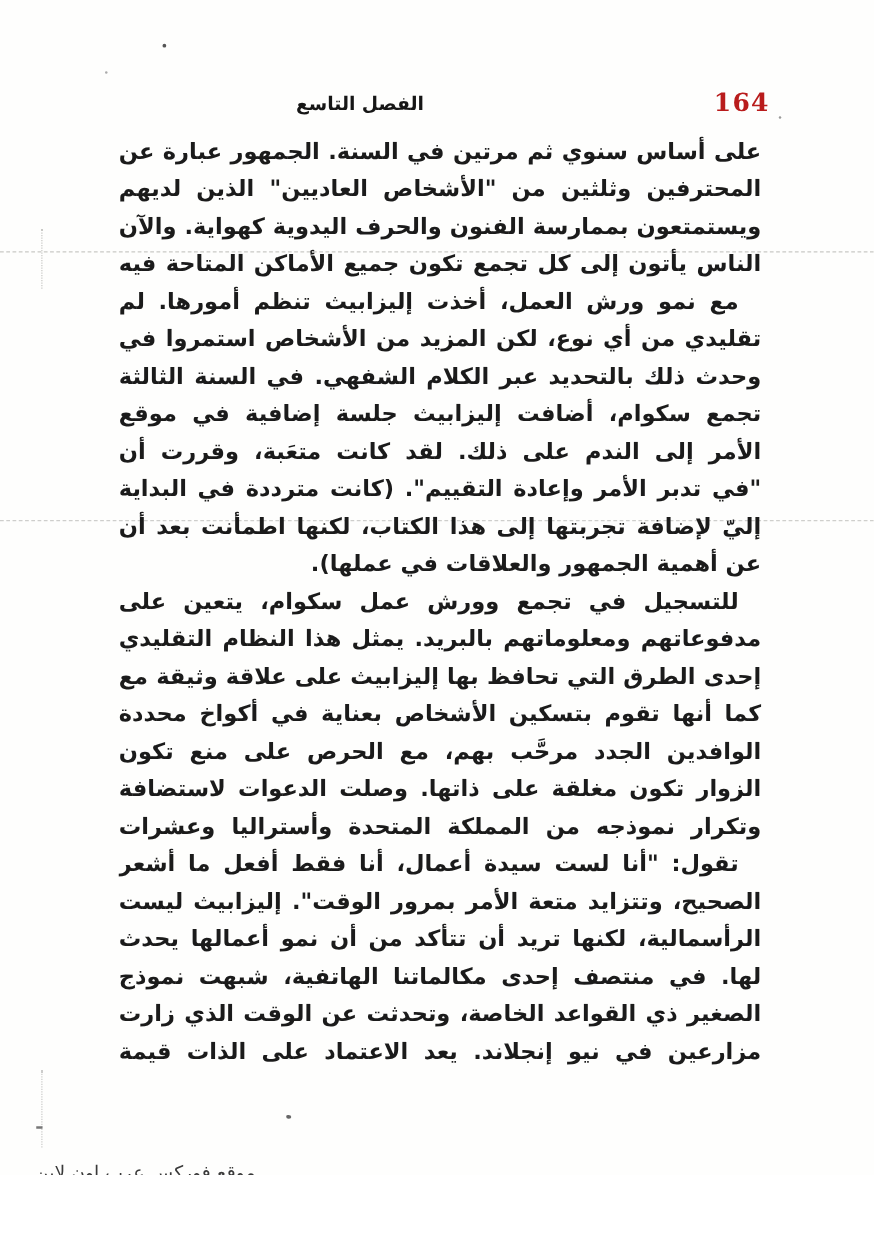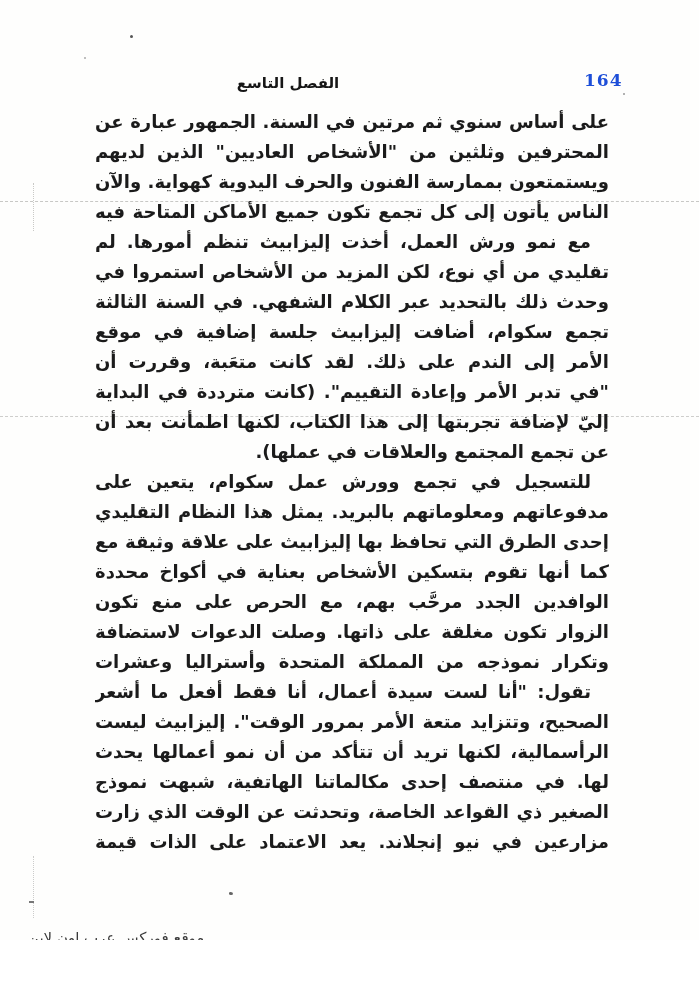--- a/index.html
+++ b/index.html
@@ -18,25 +18,24 @@
     text-align: center;
     direction: rtl;
     font-size: 15px;
     font-weight: bold;
     color: #161616;
   }
   .pagenum {
     position: absolute;
     top: 70px; left: 571px;
     font-family: "DejaVu Serif", serif;
-    font-size: 17px;
+    font-size: 20px;
     font-weight: bold;
-    color: #1d4ed8;
+    color: #b91c1c;
     letter-spacing: 1px;
-    margin-left: 13px;
   }
   
   .bodytext {
     position: absolute;
     top: 107px; left: 95px;
     width: 514px;
     direction: rtl;
     color: #1b1b1b;
     font-size: 18px;
     font-weight: bold;
@@ -107,21 +106,21 @@
     <div class="line">المحترفين وثلثين من "الأشخاص العاديين" الذين لديهم وظائف يومية</div>
     <div class="line">ويستمتعون بممارسة الفنون والحرف اليدوية كهواية. والآن صار المئات من</div>
     <div class="line">الناس يأتون إلى كل تجمع تكون جميع الأماكن المتاحة فيه قد حُجزت بالفعل.</div>
     <div class="line indent">مع نمو ورش العمل، أخذت إليزابيث تنظم أمورها. لم تقم بأي إعلان</div>
     <div class="line">تقليدي من أي نوع، لكن المزيد من الأشخاص استمروا في الاشتراك،</div>
     <div class="line">وحدث ذلك بالتحديد عبر الكلام الشفهي. في السنة الثالثة من بدء تنظيم</div>
     <div class="line">تجمع سكوام، أضافت إليزابيث جلسة إضافية في موقع جديد... وانتهى بها</div>
     <div class="line">الأمر إلى الندم على ذلك. لقد كانت متعَبة، وقررت أن تقضي العام المقبل</div>
     <div class="line">"في تدبر الأمر وإعادة التقييم". (كانت مترددة في البداية بشأن التحدث</div>
     <div class="line">إليّ لإضافة تجربتها إلى هذا الكتاب، لكنها اطمأنت بعد أن وعدتها بالكتابة</div>
-    <div class="line end">عن تجمع المجتمع والعلاقات في عملها).</div>
+    <div class="line end">عن أهمية الجمهور والعلاقات في عملها).</div>
     <div class="line indent">للتسجيل في تجمع وورش عمل سكوام، يتعين على الحضور إرسال</div>
     <div class="line">مدفوعاتهم ومعلوماتهم بالبريد. يمثل هذا النظام التقليدي في التعامل</div>
     <div class="line">إحدى الطرق التي تحافظ بها إليزابيث على علاقة وثيقة مع عملائها،</div>
     <div class="line">كما أنها تقوم بتسكين الأشخاص بعناية في أكواخ محددة للتأكد من أن</div>
     <div class="line">الوافدين الجدد مرحَّب بهم، مع الحرص على منع تكون مجموعات من</div>
     <div class="line">الزوار تكون مغلقة على ذاتها. وصلت الدعوات لاستضافة عرض سكوام</div>
     <div class="line">وتكرار نموذجه من المملكة المتحدة وأستراليا وعشرات المدن في أمريكا</div>
     <div class="line indent">تقول: "أنا لست سيدة أعمال، أنا فقط أفعل ما أشعر بأنه الشيء</div>
     <div class="line">الصحيح، وتتزايد متعة الأمر بمرور الوقت". إليزابيث ليست ضد</div>
     <div class="line">الرأسمالية، لكنها تريد أن تتأكد من أن نمو أعمالها يحدث بطريقة مريحة</div>

